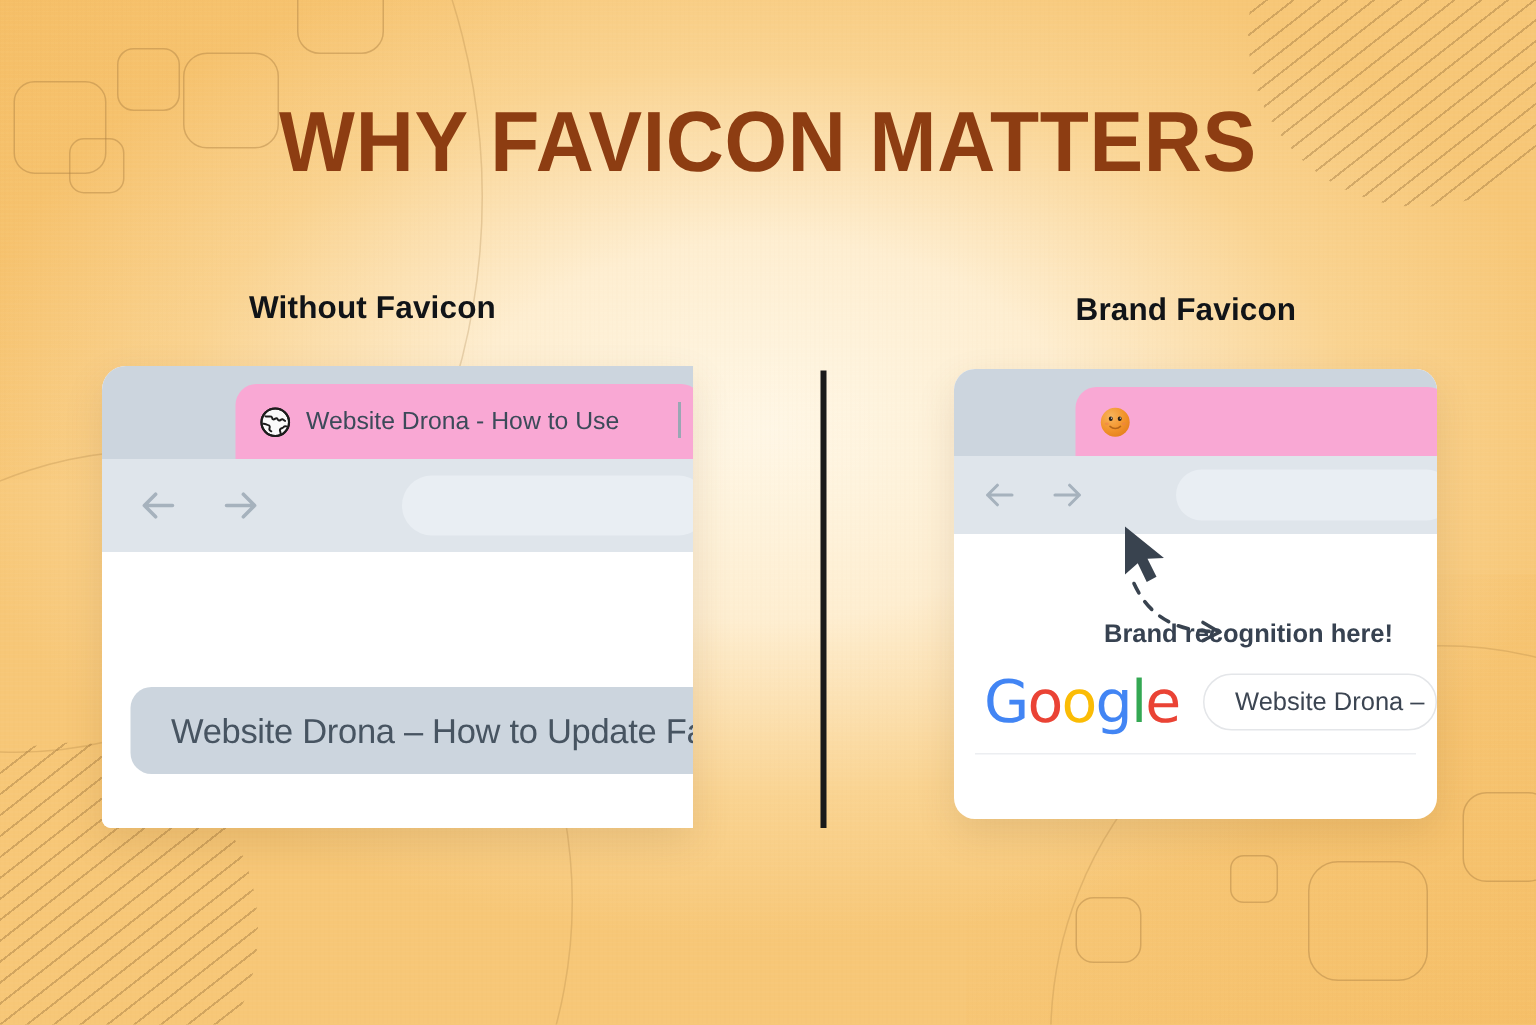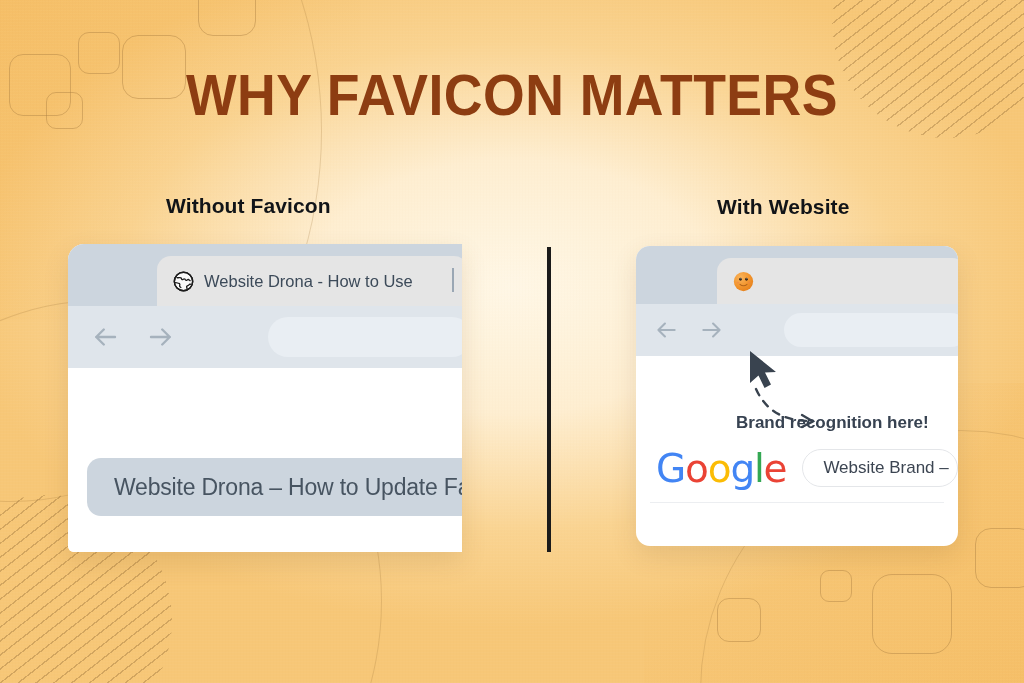--- a/index.html
+++ b/index.html
@@ -83,21 +83,21 @@
   #card-left{left:68px;top:244px;width:394px;height:308px;
     border-top-left-radius:16px;border-bottom-left-radius:6px;}
   #card-right{left:636px;top:246px;width:322px;height:300px;
     border-radius:14px;}
 
   .tabstrip{position:relative;width:100%;background:#ccd5de;}
   #card-left .tabstrip{height:62px;}
   #card-right .tabstrip{height:58px;}
 
   .tab{
-    position:absolute;bottom:0;background:#e5e5e5;
+    position:absolute;bottom:0;background:#f9a8d4;
     border-top-left-radius:14px;border-top-right-radius:14px;
     display:flex;align-items:center;gap:10px;
     padding-left:16px;box-sizing:border-box;
     color:#3c4a59;font-size:16.5px;white-space:nowrap;
   }
   #tab-left{left:89px;right:-6px;height:50px;}
   #tab-right{left:81px;right:-8px;height:46px;font-size:15.5px;}
 
   .tab-title{overflow:hidden;}
   .caret{
@@ -187,21 +187,21 @@
       <div class="rsq" style="left: 46px; top: 92px; width: 35px; height: 35px; border-radius: 10px;"></div>
       <div class="rsq" style="left: 717px; top: 598px; width: 42px; height: 42px; border-radius: 12px;"></div>
       <div class="rsq" style="left: 820px; top: 570px; width: 30px; height: 30px; border-radius: 9px;"></div>
       <div class="rsq" style="left: 872px; top: 574px; width: 78px; height: 78px; border-radius: 20px;"></div>
       <div class="rsq" style="left: 975px; top: 528px; width: 58px; height: 58px; border-radius: 16px;"></div>
     </div>
 
   <div class="title">WHY FAVICON MATTERS</div>
 
   <div class="sub" id="sub-left">Without Favicon</div>
-  <div class="sub" id="sub-right">With Website</div>
+  <div class="sub" id="sub-right">Brand Favicon</div>
 
   <div class="divider"></div>
 
   <div class="card" id="card-left">
 
     <div class="tabstrip">
       <div class="tab" id="tab-left">
         <svg class="favicon" viewBox="0 0 24 24">
           <circle cx="12" cy="12" r="10.5" fill="#fafafa" stroke="#1c1c1c" stroke-width="1.6"></circle>
           <path d="M4.5 7.5c2 .6 3.2-.4 4.6.3.9.5.2 1.7 1.3 2 1.2.3 1.5-1.1 2.7-.8 1 .2.6 1.6 1.8 1.7 1.1.1 1.5-1.2 2.6-1 .9.2 1.3 1 2 1.3M3 13.2c1.6-.2 2.3.9 3.6 1 1.3.1 1.4 1.4 1 2.4-.4 1 .6 1.9 1.4 2.3M16 20.4c.2-1.3-.8-1.8-.4-2.8.5-1.2 2-.8 2.6-1.8.5-.9 1.6-.9 2.3-.6" fill="none" stroke="#1c1c1c" stroke-width="1.5" stroke-linecap="round"></path>
@@ -270,21 +270,21 @@
           <path d="M10 6 L10 38 L18.5 30.5 L24.5 43 L31 39.5 L25 27.5 L36 27 Z" fill="#39434f"></path>
           <path d="M16 44 C26 66, 44 76, 70 76" fill="none" stroke="#39434f" stroke-width="2.4" stroke-linecap="round" stroke-dasharray="7 7"></path>
           <path d="M62 70 L73 76.5 L62 82" fill="none" stroke="#39434f" stroke-width="2.4" stroke-linecap="round" stroke-linejoin="round"></path>
         </svg>
         <div class="annot-text">Brand recognition here!</div>
       </div>
 
       <div class="serp">
         <div class="glogo" id="google-logo"><span style="color: rgb(66, 133, 244);">G</span><span style="color: rgb(234, 67, 53);">o</span><span style="color: rgb(251, 188, 5);">o</span><span style="color: rgb(66, 133, 244);">g</span><span style="color: rgb(52, 168, 83);">l</span><span style="color: rgb(234, 67, 53);">e</span></div>
         <div class="searchbox">
-          <span>Website Brand –</span>
+          <span>Website Drona –</span>
         </div>
       </div>
 
       <div class="hr"></div>
 
     </div>
   </div>
 
 </div>
 

